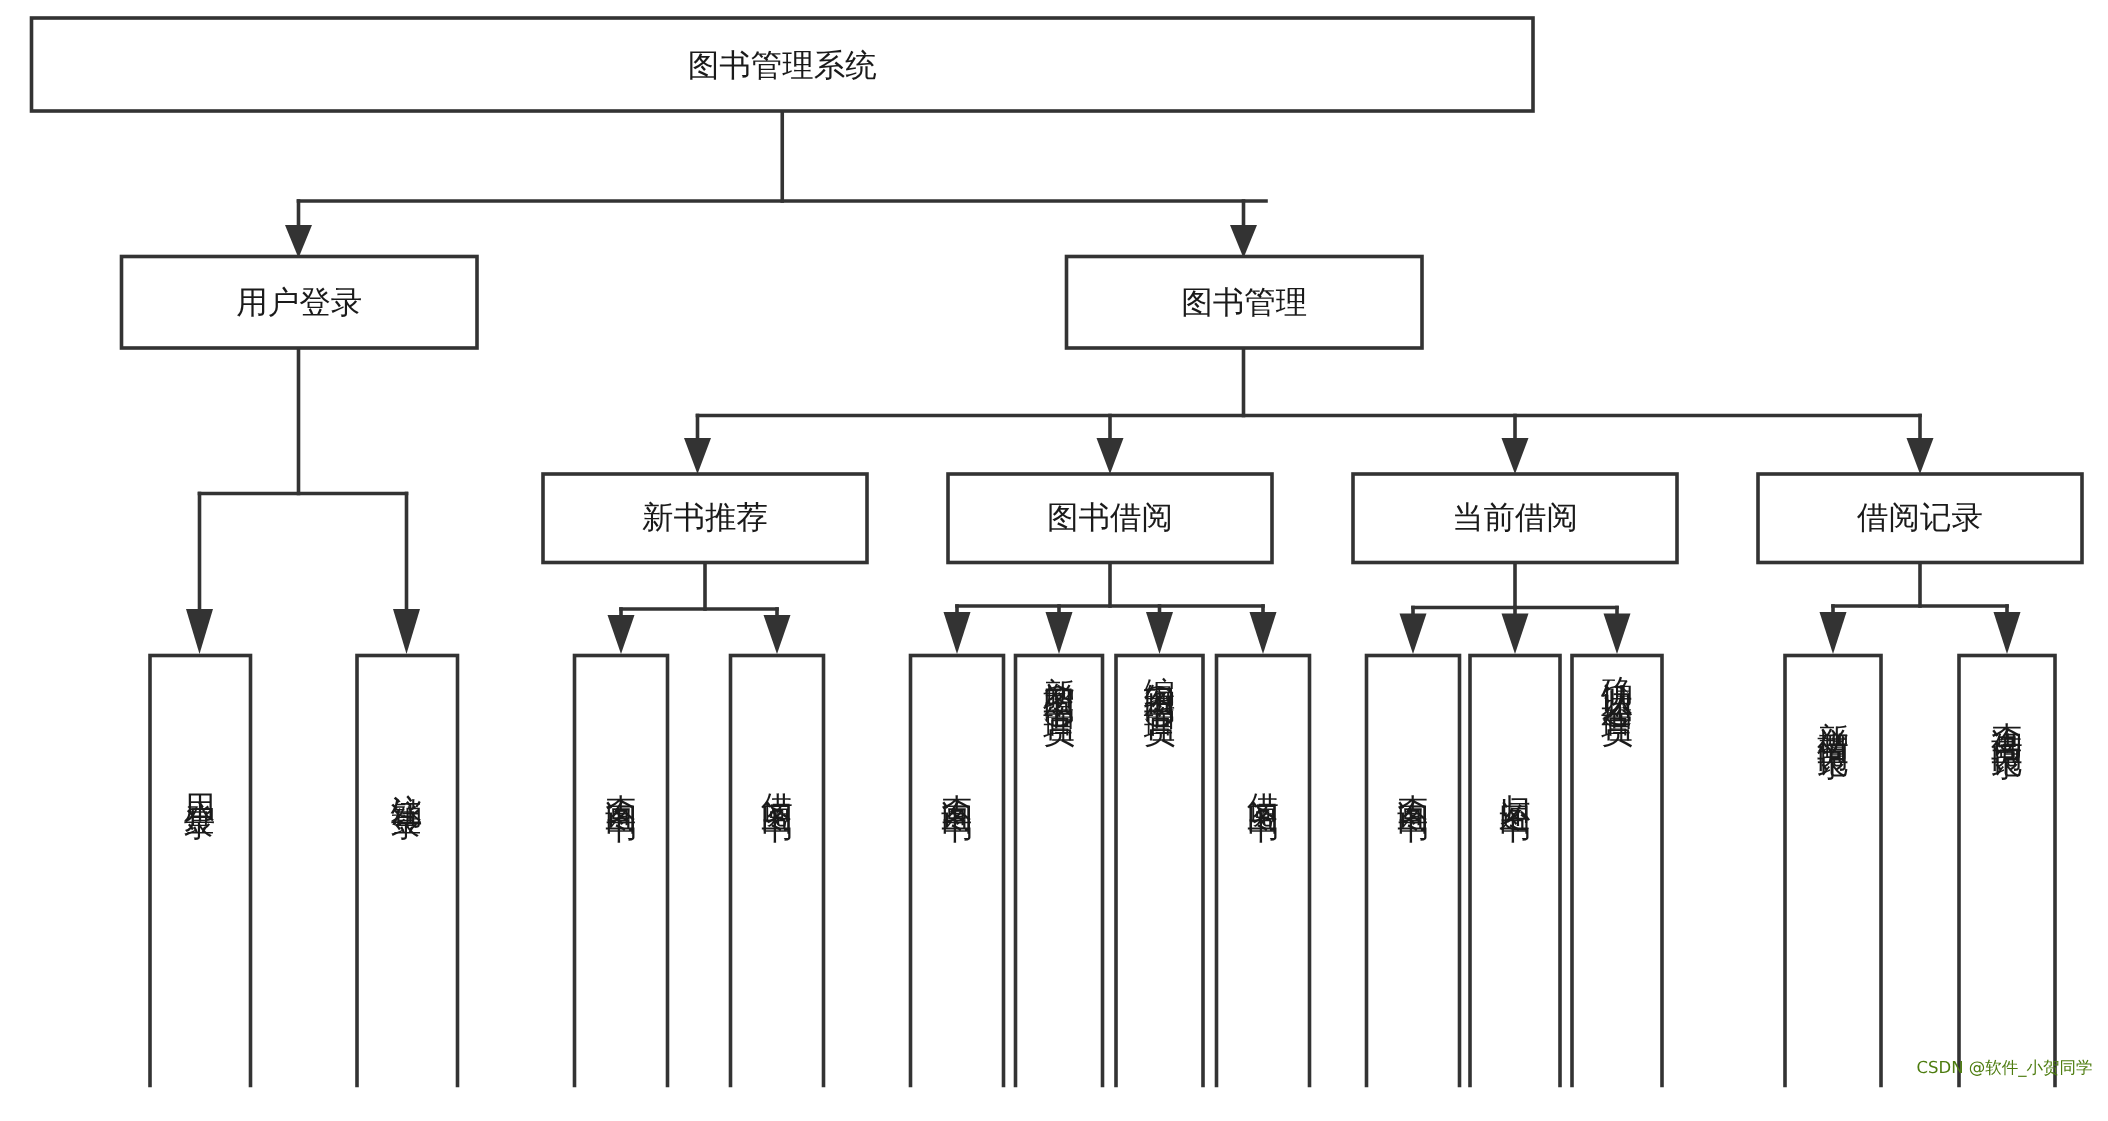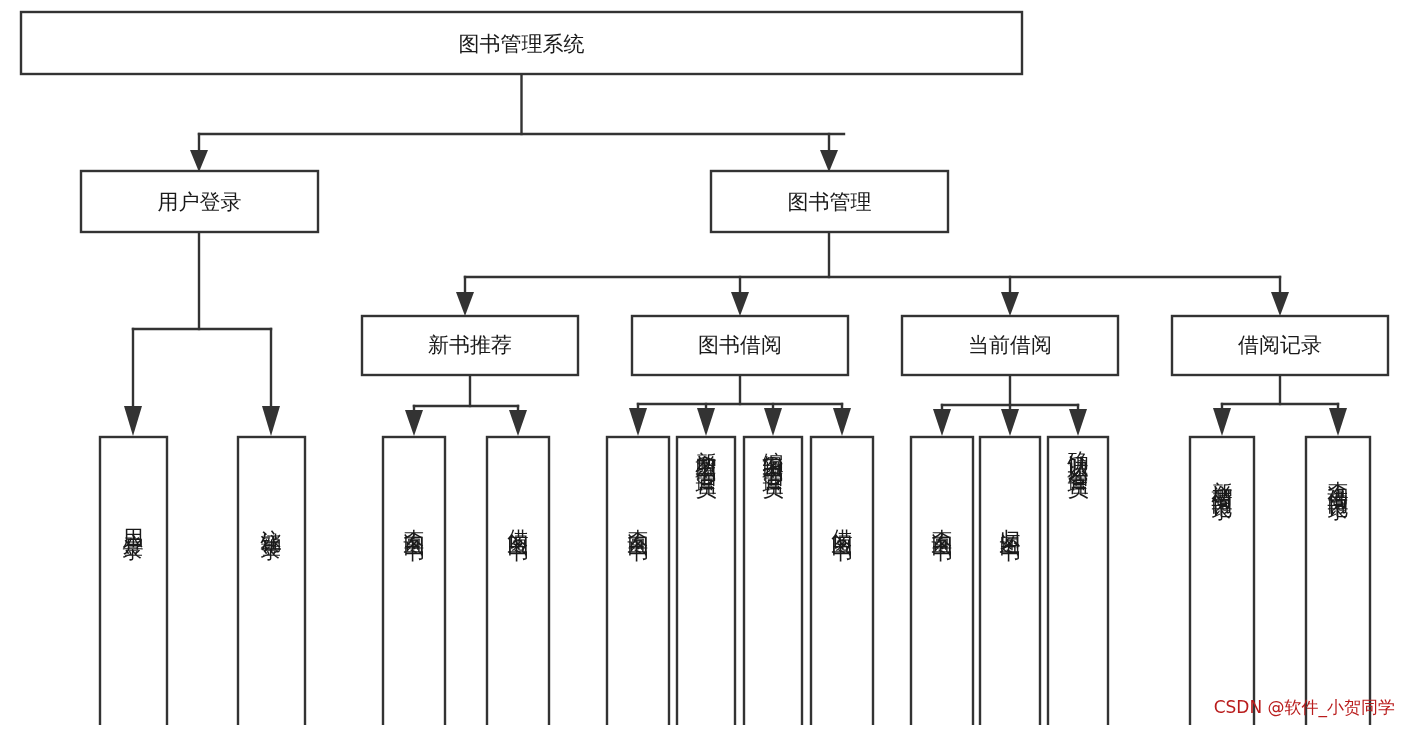--- a/index.html
+++ b/index.html
@@ -55,22 +55,22 @@
     text-orientation: upright;
     glyph-orientation-vertical: 0;
     text-anchor: middle;
     letter-spacing: 4px;
   }
   .watermark-text {
     position: absolute;
     right: 10px;
     bottom: 6px;
     font-family: "DejaVu Sans", "Liberation Sans", sans-serif;
-    font-size: 17px;
-    color: #b91c1c;
+    font-size: 11px;
+    color: #4d7c0f;
     white-space: nowrap;
     pointer-events: none;
   }
 </style>
 </head>
 <body>
 
 <div id="diagram-root">
 
   <svg class="diagram-canvas" viewBox="0 0 1405 747">

